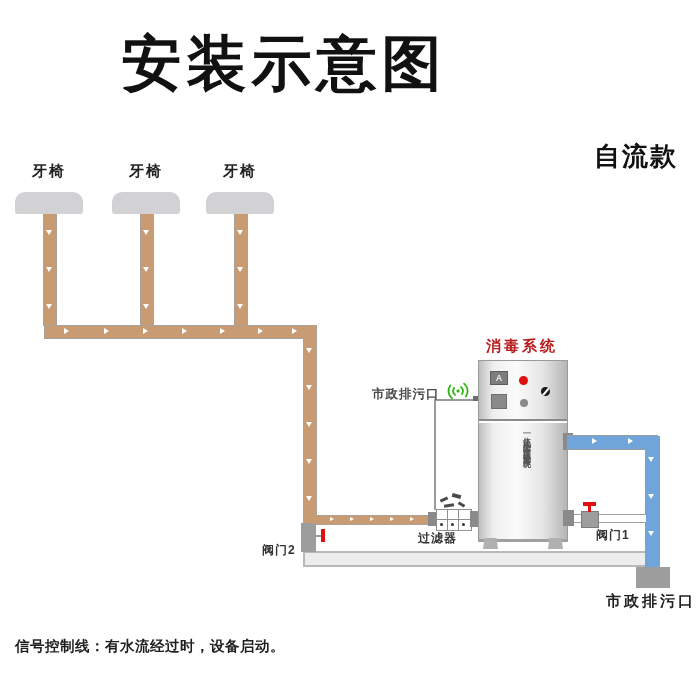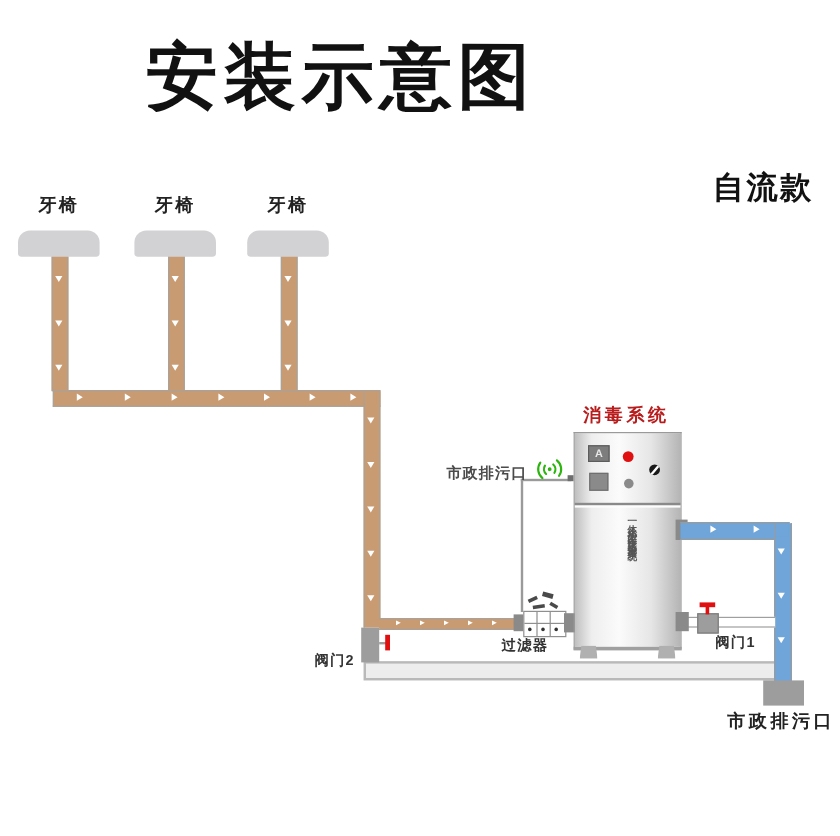--- a/index.html
+++ b/index.html
@@ -207,14 +207,15 @@
   <div class="thin-pipe" style="left:567px;top:514px;width:79px;height:7px;"></div>
   <div class="dark-block" style="left:563px;top:510px;width:11px;height:16px;"></div>
   <div class="gray-block" style="left:581px;top:511px;width:16px;height:15px;border:1px solid #7c7c7c;"></div>
   <div class="red" style="left:588px;top:504px;width:3px;height:8px;"></div>
   <div class="red" style="left:583px;top:502px;width:13px;height:4px;"></div>
   <div class="lbl" style="left:596px;top:527px;">阀门1</div>
 
   <div class="gray-block" style="left:636px;top:567px;width:34px;height:21px;"></div>
   <div class="outlet-label">市政排污口</div>
 
+  <div class="note" style="top:637px;">信号控制线：有水流经过时，设备启动。</div>
 
 </div>
 
 </body></html>

